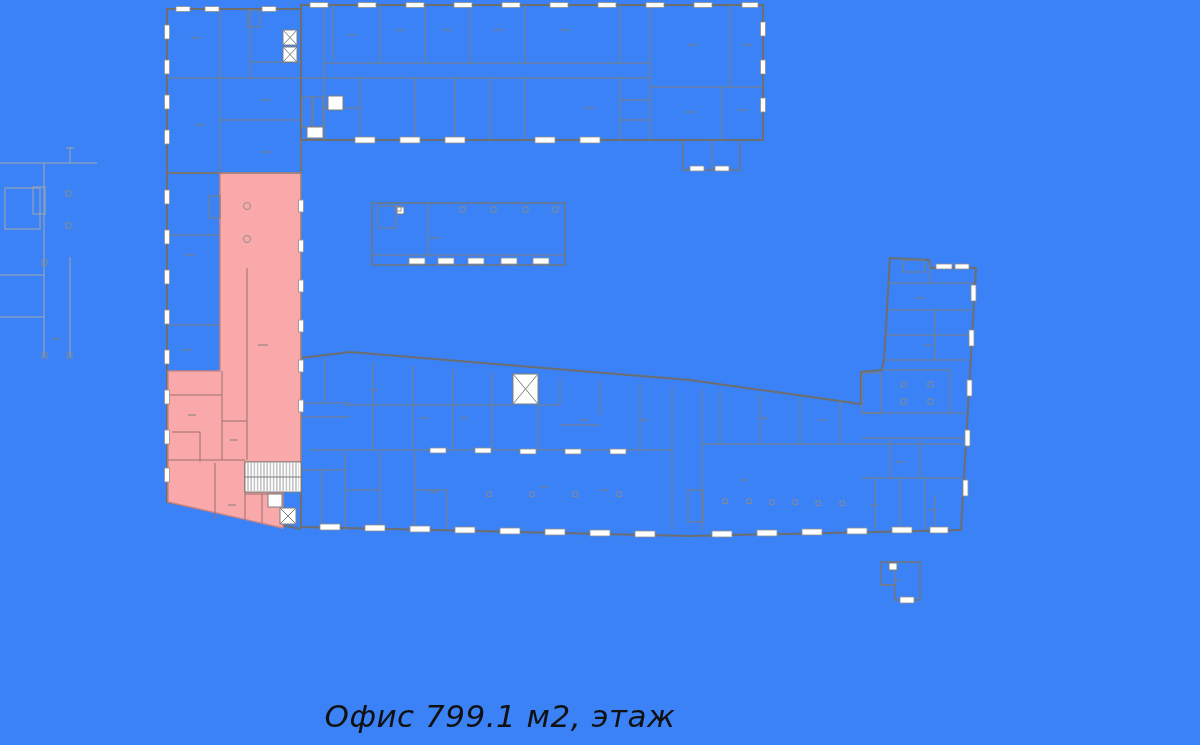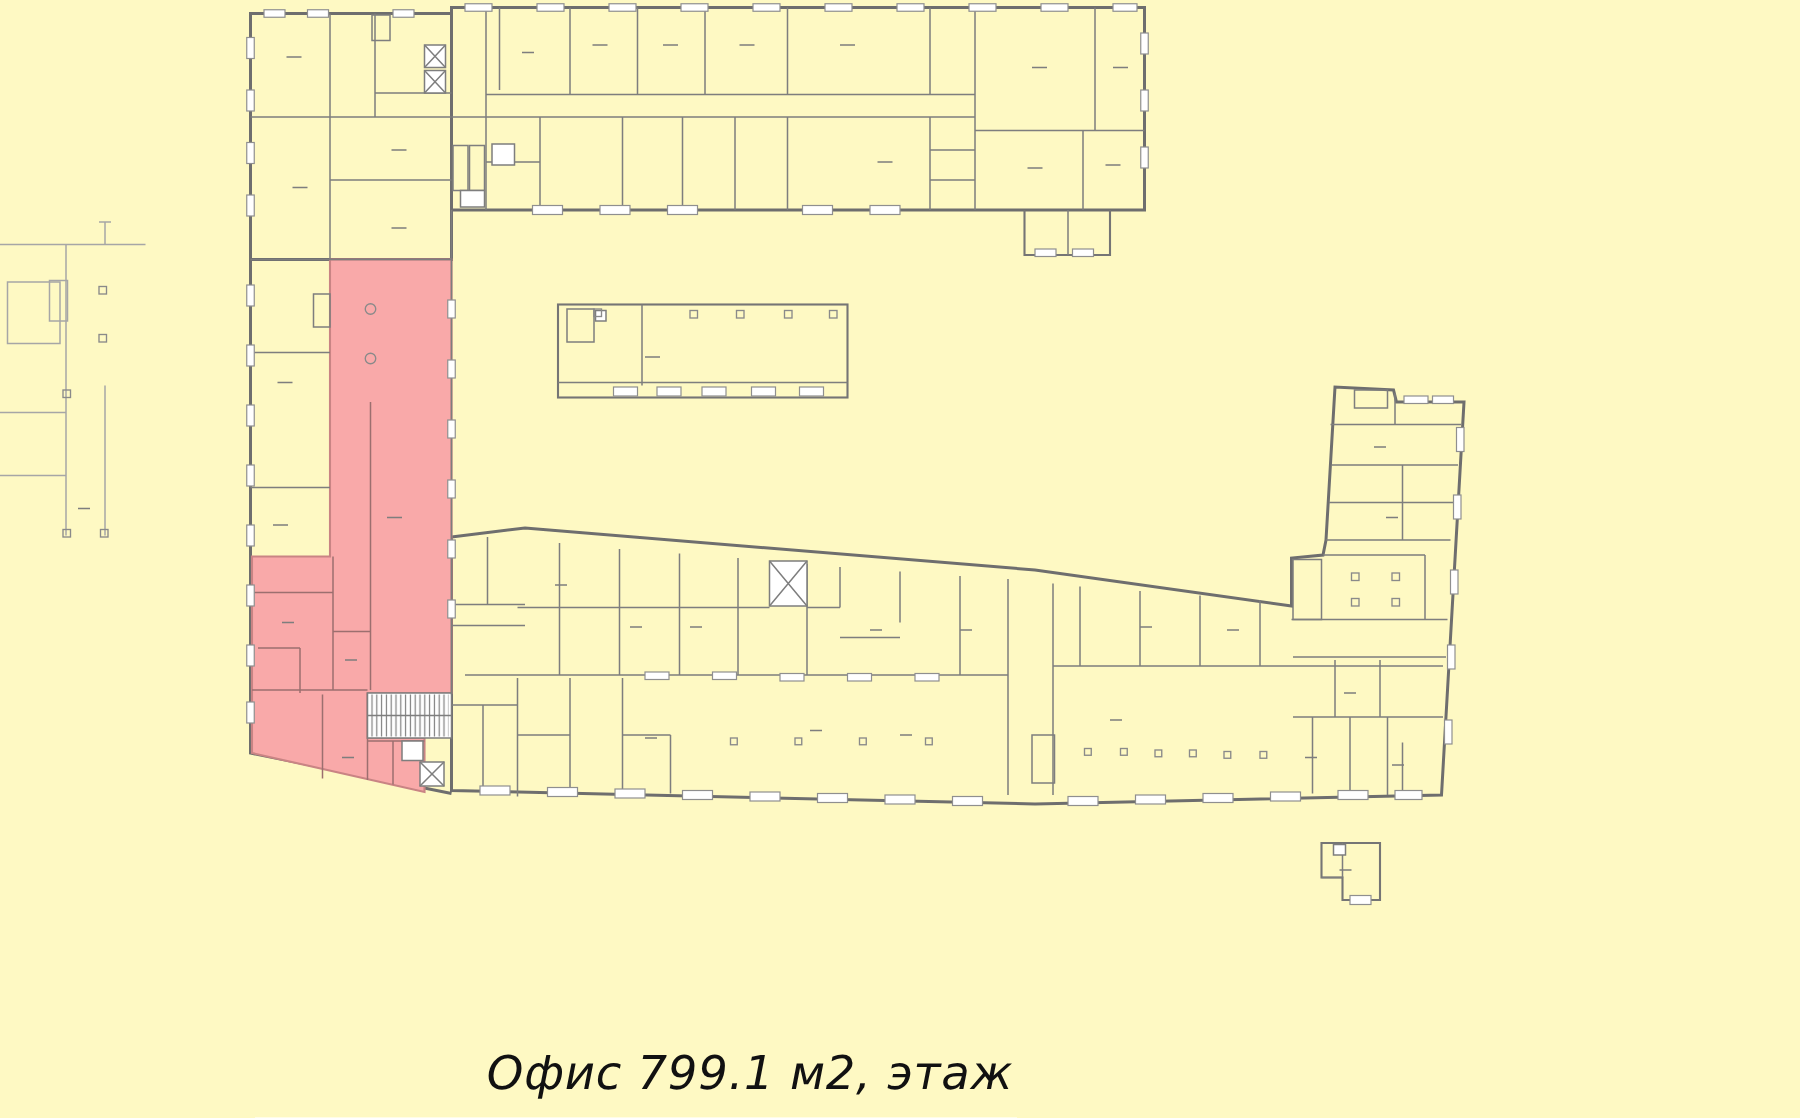--- a/index.html
+++ b/index.html
@@ -1,19 +1,19 @@
 <!DOCTYPE html>
 <html><head>
 <meta charset="utf-8">
 <style>
   html,body{margin:0;padding:0;background:#ffffff;}
   .canvas{
     position:relative;
     width:1200px;height:745px;
-    background:#fef9c3;
+    background:#3b82f6;
     font-family:"DejaVu Sans",sans-serif;
     overflow:hidden;
   }
   svg{display:block;}
   .w{stroke:#7e7e7e;stroke-width:1;fill:none}
   .w2{stroke:#6e6e6e;stroke-width:2;fill:none}
   .w15{stroke:#757575;stroke-width:1.4;fill:none}
   .lt{stroke:#a6a6a6;stroke-width:1;fill:none}
   .pkw{stroke:#9c6f6f;stroke-width:1;fill:none}
   .win{fill:#ffffff;stroke:#8f8f8f;stroke-width:0.8}

